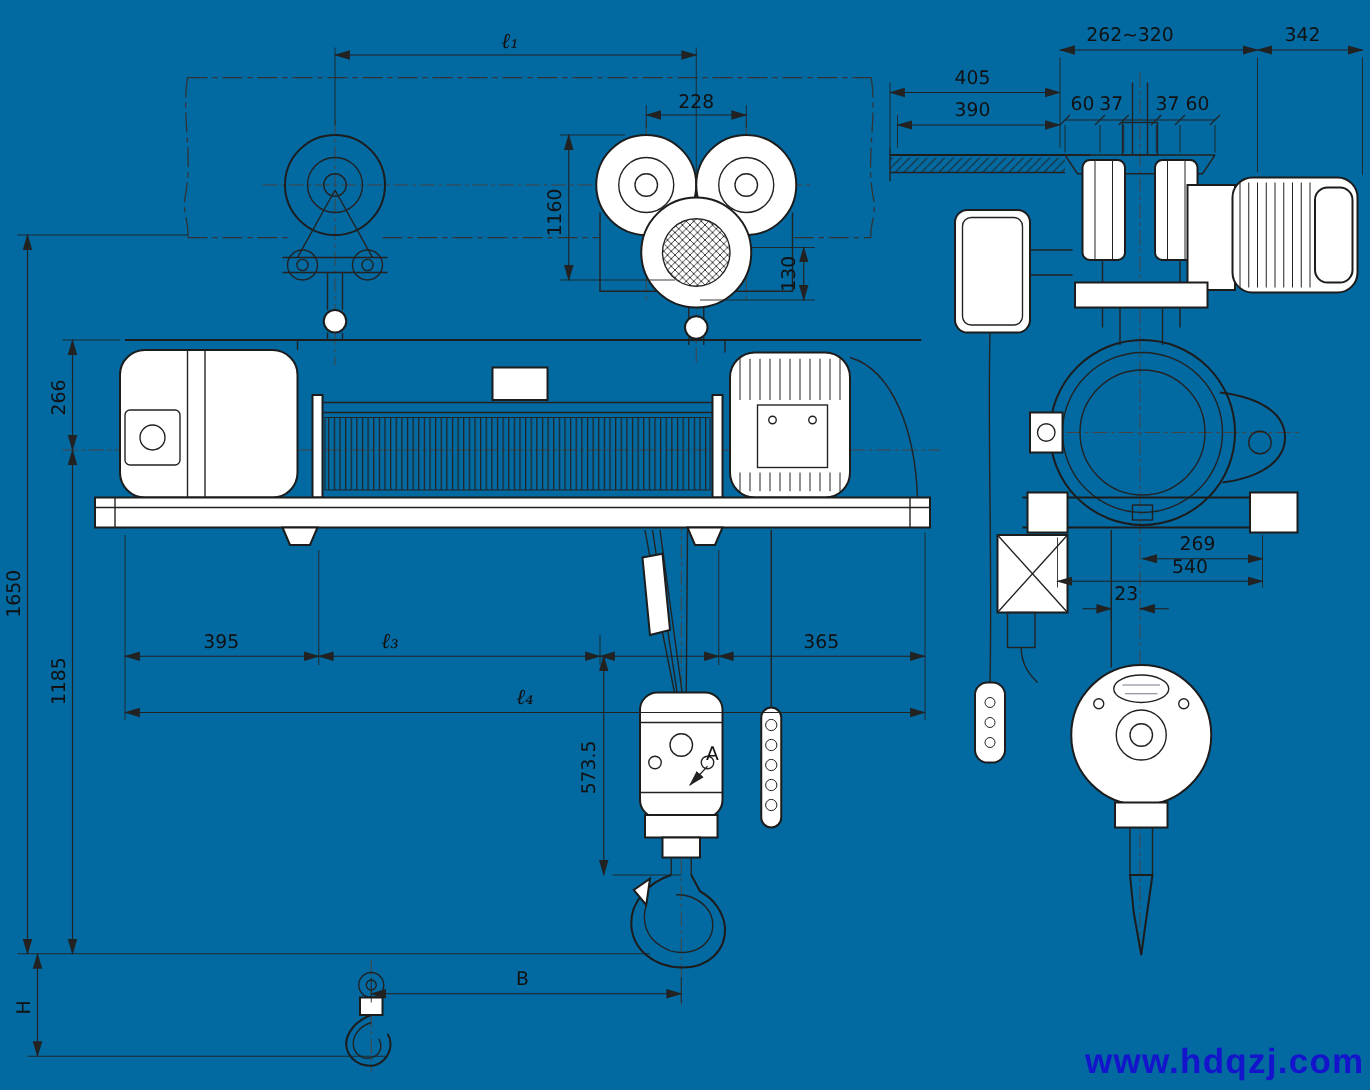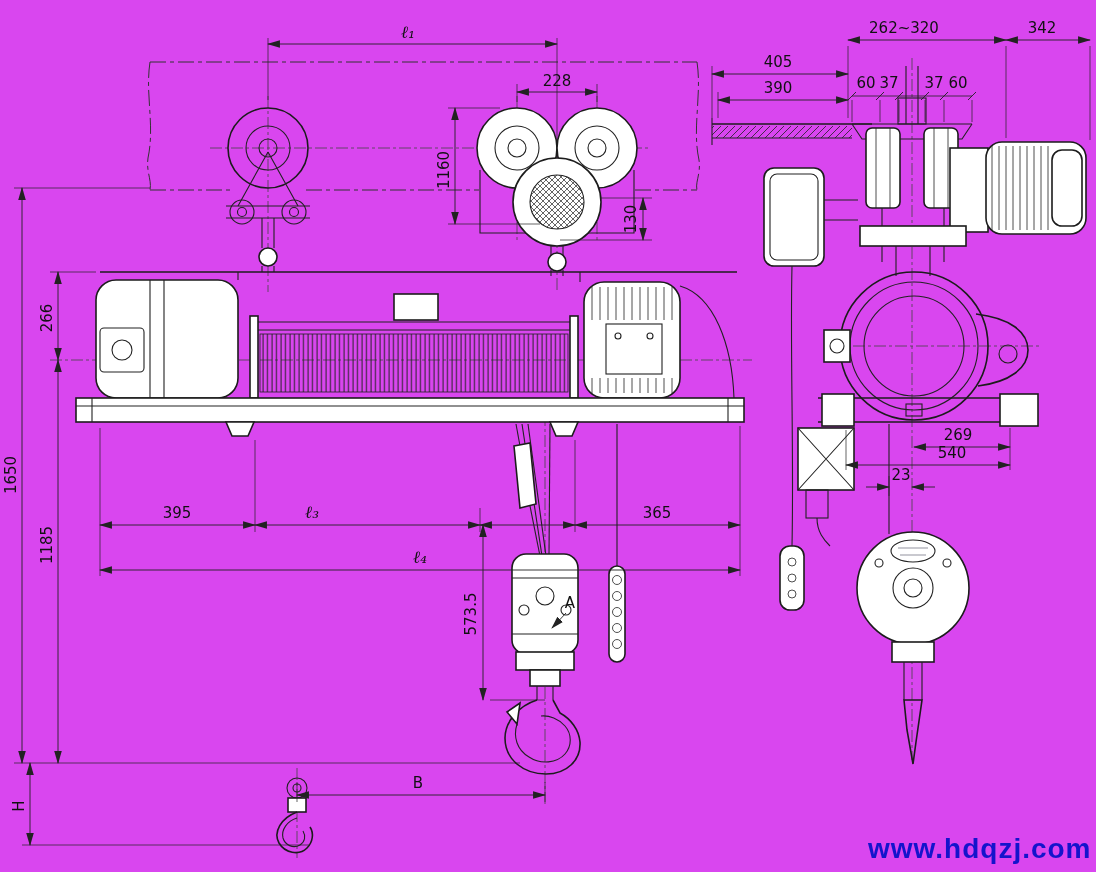--- a/index.html
+++ b/index.html
@@ -1,16 +1,16 @@
 <!DOCTYPE html>
 <html><head>
 <meta charset="utf-8">
 <style>
   html,body{margin:0;padding:0;background:#fff;}
-  .canvas{position:relative;width:1096px;height:872px;background:#d946ef;overflow:hidden;}
+  .canvas{position:relative;width:1096px;height:872px;background:#0369a1;overflow:hidden;}
   svg{display:block;}
   .dim{font:15px "DejaVu Sans", sans-serif;fill:#111;}
   .dimi{font:italic 17px "DejaVu Serif", serif;fill:#111;}
   .wm{font:bold 28px "Liberation Sans", sans-serif;letter-spacing:1px;}
   .thin{stroke:#222;stroke-width:0.8;fill:none;}
   .med{stroke:#222;stroke-width:1.1;fill:none;}
   .bold{stroke:#1c1c1c;stroke-width:1.6;fill:none;}
   .boldw{stroke:#1c1c1c;stroke-width:1.6;fill:#fff;}
   .cl{stroke:#444;stroke-width:0.8;fill:none;stroke-dasharray:12 3 3 3;}
   .ph{stroke:#333;stroke-width:1;fill:none;stroke-dasharray:16 4 4 4;}

